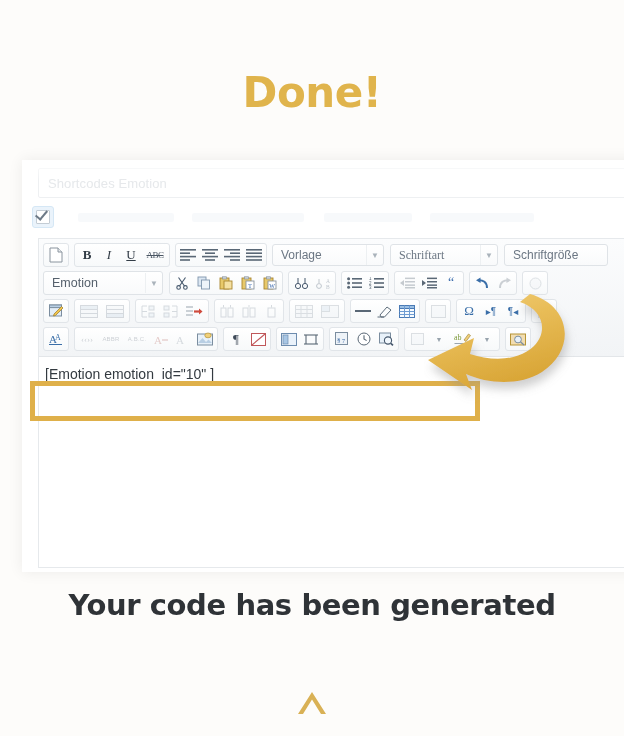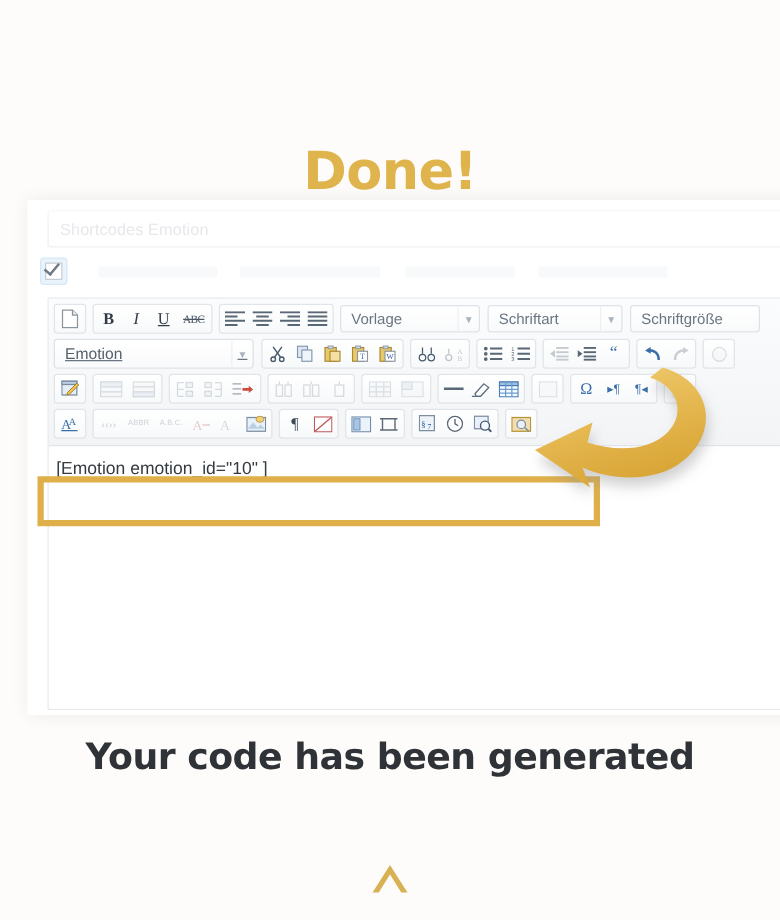--- a/index.html
+++ b/index.html
@@ -20,21 +20,20 @@
     position: absolute;
     top: 68px;
     left: 0;
     width: 624px;
     text-align: center;
     font-size: 42px;
     font-weight: bold;
     letter-spacing: -0.5px;
     color: #e0b44c;
     font-family: "DejaVu Sans", sans-serif;
-    margin-top: 44px;
   }
 
   
   .editor-panel {
     position: absolute;
     left: 22px;
     top: 160px;
     width: 640px;
     height: 412px;
     background: #ffffff;
@@ -192,23 +191,23 @@
     height: 20px;
     display: flex;
     align-items: center;
     justify-content: center;
     border-left: 1px solid #edf0f2;
     color: #aab3bb;
     font-size: 8px;
     flex: 0 0 auto;
   }
   .sel-vorlage { width: 112px; gap: 40px; }
-  .sel-font    { width: 108px; }
+  .sel-font    { width: 108px; font-family: Liberation Serif, serif; }
   .sel-size    { width: 104px; justify-content: flex-end; }
-  .sel-emotion { width: 160px; height: 24px; text-decoration: underline; }
+  .sel-emotion { width: 120px; height: 24px; }
 
   
   .mce-body {
     position: absolute;
     left: 0;
     top: 123px;
     width: 610px;
     bottom: 0;
     background: #fff;
   }
@@ -741,20 +740,36 @@
               <path d="M7 3.2 V7 L9.6 8.6" stroke="#5a6876" stroke-width="1.1" fill="none"></path>
             </svg>
           </div>
           <div class="btn">
             <svg width="15" height="14" viewBox="0 0 15 14">
               <rect x="0.5" y="1" width="11" height="10" fill="#e8f1f9" stroke="#7b8d9f"></rect>
               <circle cx="9" cy="8.5" r="3.6" fill="#f2f8fd" stroke="#46586d" stroke-width="1.1"></circle>
               <path d="M11.8 11.3 L14 13.4" stroke="#46586d" stroke-width="1.6"></path>
             </svg>
           </div>
+        </div>
+        <div class="grp">
+          <div class="btn dim">
+            <svg width="13" height="12" viewBox="0 0 13 12">
+                <rect x="0.5" y="0.5" width="12" height="11" fill="#eef2f6" stroke="#9aa5af"></rect>
+              </svg>
+          </div>
+          <div class="btn" style="font-size:7px;color:#98a3ad;">▼</div>
+          <div class="btn wide">
+            <svg width="18" height="14" viewBox="0 0 18 14">
+              <text x="0" y="8" font-size="8" fill="#7f9a3c" font-family="'Liberation Serif',serif">ab</text>
+              <path d="M10 8 L14.5 2 L16.5 3.5 L12 9.5z" fill="#f0d07a" stroke="#9a7a2a" stroke-width="0.6"></path>
+              <path d="M0.5 11.5 H13" stroke="#9aa5af"></path>
+            </svg>
+          </div>
+          <div class="btn" style="font-size:7px;color:#98a3ad;">▼</div>
         </div>
         <div class="grp">
           <div class="btn">
             <svg width="16" height="14" viewBox="0 0 16 14">
               <rect x="0.5" y="2" width="15" height="11" fill="#f2ddb0" stroke="#b69436"></rect>
               <circle cx="8" cy="7.5" r="3.4" fill="#e8f1f9" stroke="#7b8d9f"></circle>
               <path d="M10.6 10 L14 13" stroke="#7b8d9f" stroke-width="1.3"></path>
             </svg>
           </div>
         </div>

